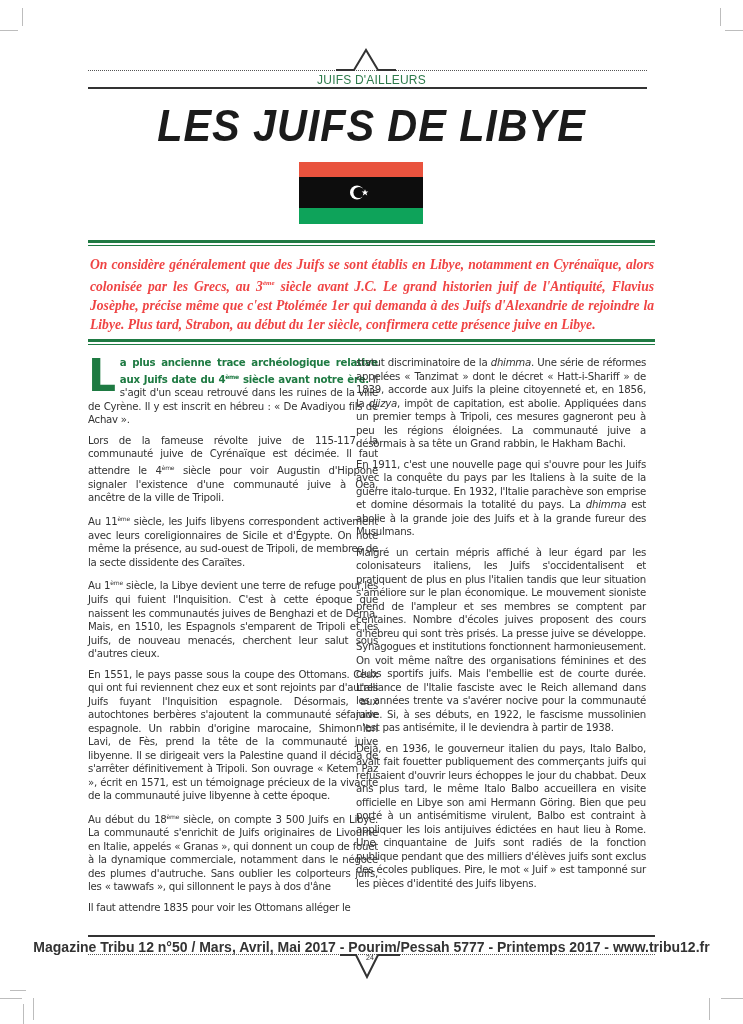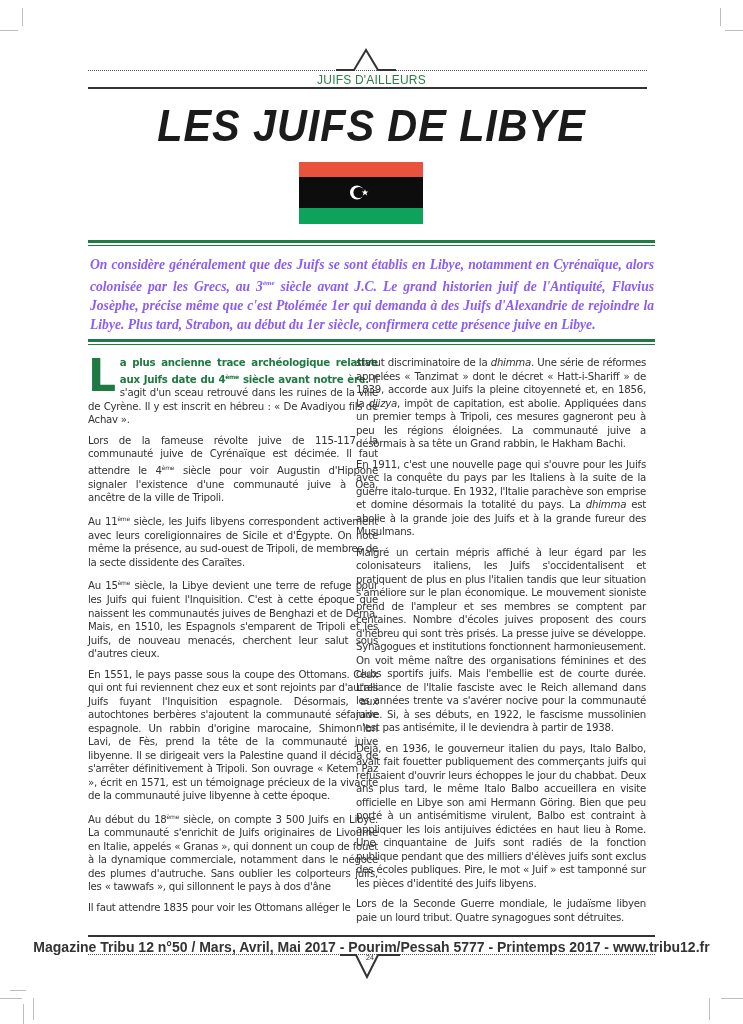--- a/index.html
+++ b/index.html
@@ -10,21 +10,21 @@
   .section-label { position:absolute; left:0; width:743px; top:73px; text-align:center; font-family:"Liberation Sans", sans-serif; font-size:12px; color:#2d7a4b; letter-spacing:0.2px; }
   .section-rule { position:absolute; left:88px; top:87px; width:559px; height:2px; background:#333; }
   .page-title { position:absolute; left:0; width:743px; top:100px; text-align:center; font-family:"Liberation Sans", sans-serif; font-weight:bold; font-style:italic; font-size:45px; letter-spacing:1px; color:#1b1b1b; transform:scaleX(0.92); }
   .flag { position:absolute; left:299px; top:162px; width:124px; height:62px; }
   .flag .r { height:15px; background:#e9533e; }
   .flag .b { height:31px; background:#0d0d0d; position:relative; }
   .flag .g { height:16px; background:#0ea35a; }
   .intro-rule { position:absolute; left:88px; width:567px; }
   .intro-rule .thick { height:3px; background:#1f7a43; }
   .intro-rule .thin { height:1px; background:#1f7a43; margin-top:2px; }
-  .intro { position:absolute; left:90px; top:255px; width:564px; font-family:"Liberation Serif", serif; font-style:italic; font-weight:bold; font-size:13.6px; line-height:19px; color:#8b5cf6; text-align:justify; }
+  .intro { position:absolute; left:90px; top:255px; width:564px; font-family:"Liberation Serif", serif; font-style:italic; font-weight:bold; font-size:13.6px; line-height:19px; color:#ef4444; text-align:justify; }
   .intro sup { font-size:7px; }
   .col { position:absolute; top:356px; width:290px; font-family:"DejaVu Sans", sans-serif; font-size:10.2px; line-height:13.5px; color:#333; text-align:justify; letter-spacing:-0.25px; }
   .col p { margin:0 0 7px 0; }
   .col sup { font-size:6px; }
   .col-left { left:88px; }
   .col-right { left:356px; }
   .dropcap { float:left; font-family:"DejaVu Sans", sans-serif; font-weight:bold; font-size:44px; line-height:38px; color:#1e7a42; margin:1px 4px 0 0; }
   .lead-bold { font-weight:bold; color:#1e7a42; }
   .footer-rule { position:absolute; left:88px; top:935px; width:567px; height:2px; background:#333; }
   .footer-text { position:absolute; left:0; width:743px; top:939px; text-align:center; font-family:"Liberation Sans", sans-serif; font-weight:bold; font-size:14px; color:#333; }
@@ -73,32 +73,31 @@
 <div class="intro"><span>On considère généralement que des Juifs se sont établis en Libye, notamment en Cyrénaïque, alors colonisée par les Grecs, au 3</span><sup>ème</sup><span> siècle avant J.C. Le grand historien juif de l'Antiquité, Flavius Josèphe, précise même que c'est Ptolémée 1er qui demanda à des Juifs d'Alexandrie de rejoindre la Libye. Plus tard, Strabon, au début du 1er siècle, confirmera cette présence juive en Libye.</span></div>
 <div class="intro-rule" style="top:339px;">
   <div class="thick"></div>
     <div class="thin"></div>
 </div>
 
 <div class="col col-left">
   <p><span class="dropcap">L</span><span class="lead-bold"><span>a plus ancienne trace archéologique relative aux Juifs date du 4</span><sup>ème</sup><span> siècle avant notre ère.</span></span><span> Il s'agit d'un sceau retrouvé dans les ruines de la ville de Cyrène. Il y est inscrit en hébreu : « De Avadiyou fils de Achav ».</span></p>
   <p><span>Lors de la fameuse révolte juive de 115-117, la communauté juive de Cyrénaïque est décimée. Il faut attendre le 4</span><sup>ème</sup><span> siècle pour voir Augustin d'Hippone signaler l'existence d'une communauté juive à Oea, ancêtre de la ville de Tripoli.</span></p>
   <p><span>Au 11</span><sup>ème</sup><span> siècle, les Juifs libyens correspondent activement avec leurs coreligionnaires de Sicile et d'Égypte. On note même la présence, au sud-ouest de Tripoli, de membres de la secte dissidente des Caraïtes.</span></p>
-  <p><span>Au 15</span><sup>ème</sup><span> siècle, la Libye devient une terre de refuge pour les Juifs qui fuient l'Inquisition. C'est à cette époque que naissent les communautés juives de Benghazi et de Derna. Mais, en 1510, les Espagnols s'emparent de Tripoli et les Juifs, de nouveau menacés, cherchent leur salut sous d'autres cieux.</span></p>
+  <p><span>Au 1</span><sup>ème</sup><span> siècle, la Libye devient une terre de refuge pour les Juifs qui fuient l'Inquisition. C'est à cette époque que naissent les communautés juives de Benghazi et de Derna. Mais, en 1510, les Espagnols s'emparent de Tripoli et les Juifs, de nouveau menacés, cherchent leur salut sous d'autres cieux.</span></p>
   <p>En 1551, le pays passe sous la coupe des Ottomans. Ceux qui ont fui reviennent chez eux et sont rejoints par d'autres Juifs fuyant l'Inquisition espagnole. Désormais, aux autochtones berbères s'ajoutent la communauté séfarade espagnole. Un rabbin d'origine marocaine, Shimon Ibn Lavi, de Fès, prend la tête de la communauté juive libyenne. Il se dirigeait vers la Palestine quand il décida de s'arrêter définitivement à Tripoli. Son ouvrage « Ketem Paz », écrit en 1571, est un témoignage précieux de la vivacité de la communauté juive libyenne à cette époque.</p>
   <p><span>Au début du 18</span><sup>ème</sup><span> siècle, on compte 3 500 Juifs en Libye. La communauté s'enrichit de Juifs originaires de Livourne en Italie, appelés « Granas », qui donnent un coup de fouet à la dynamique commerciale, notamment dans le négoce des plumes d'autruche. Sans oublier les colporteurs juifs, les « tawwafs », qui sillonnent le pays à dos d'âne</span></p>
   <p>Il faut attendre 1835 pour voir les Ottomans alléger le</p>
 </div>
 
 <div class="col col-right">
   <p><span>statut discriminatoire de la </span><i>dhimma</i><span>. Une série de réformes appelées « Tanzimat » dont le décret « Hatt-i-Shariff » de 1839, accorde aux Juifs la pleine citoyenneté et, en 1856, la </span><i>djizya</i><span>, impôt de capitation, est abolie. Appliquées dans un premier temps à Tripoli, ces mesures gagneront peu à peu les régions éloignées. La communauté juive a désormais à sa tête un Grand rabbin, le Hakham Bachi.</span></p>
   <p><span>En 1911, c'est une nouvelle page qui s'ouvre pour les Juifs avec la conquête du pays par les Italiens à la suite de la guerre italo-turque. En 1932, l'Italie parachève son emprise et domine désormais la totalité du pays. La </span><i>dhimma</i><span> est abolie à la grande joie des Juifs et à la grande fureur des Musulmans.</span></p>
   <p>Malgré un certain mépris affiché à leur égard par les colonisateurs italiens, les Juifs s'occidentalisent et pratiquent de plus en plus l'italien tandis que leur situation s'améliore sur le plan économique. Le mouvement sioniste prend de l'ampleur et ses membres se comptent par centaines. Nombre d'écoles juives proposent des cours d'hébreu qui sont très prisés. La presse juive se développe. Synagogues et institutions fonctionnent harmonieusement. On voit même naître des organisations féminines et des clubs sportifs juifs. Mais l'embellie est de courte durée. L'alliance de l'Italie fasciste avec le Reich allemand dans les années trente va s'avérer nocive pour la communauté juive. Si, à ses débuts, en 1922, le fascisme mussolinien n'est pas antisémite, il le deviendra à partir de 1938.</p>
   <p>Déjà, en 1936, le gouverneur italien du pays, Italo Balbo, avait fait fouetter publiquement des commerçants juifs qui refusaient d'ouvrir leurs échoppes le jour du chabbat. Deux ans plus tard, le même Italo Balbo accueillera en visite officielle en Libye son ami Hermann Göring. Bien que peu porté à un antisémitisme virulent, Balbo est contraint à appliquer les lois antijuives édictées en haut lieu à Rome. Une cinquantaine de Juifs sont radiés de la fonction publique pendant que des milliers d'élèves juifs sont exclus des écoles publiques. Pire, le mot « Juif » est tamponné sur les pièces d'identité des Juifs libyens.</p>
-  <p>Lors de la Seconde Guerre mondiale, le judaïsme libyen paie un lourd tribut. Quatre synagogues sont détruites.</p>
 </div>
 
 <div class="footer-rule"></div>
 <div class="footer-text">Magazine Tribu 12 n°50 / Mars, Avril, Mai 2017 - Pourim/Pessah 5777 - Printemps 2017 - www.tribu12.fr</div>
 <div class="bottom-dots"></div>
 <svg class="chevron-down" viewBox="0 0 60 26">
   <polyline points="0,2 16,2 27,24 38,2 60,2" fill="none" stroke="#333" stroke-width="2"></polyline>
 </svg>
 <div class="page-number">24</div>
 

